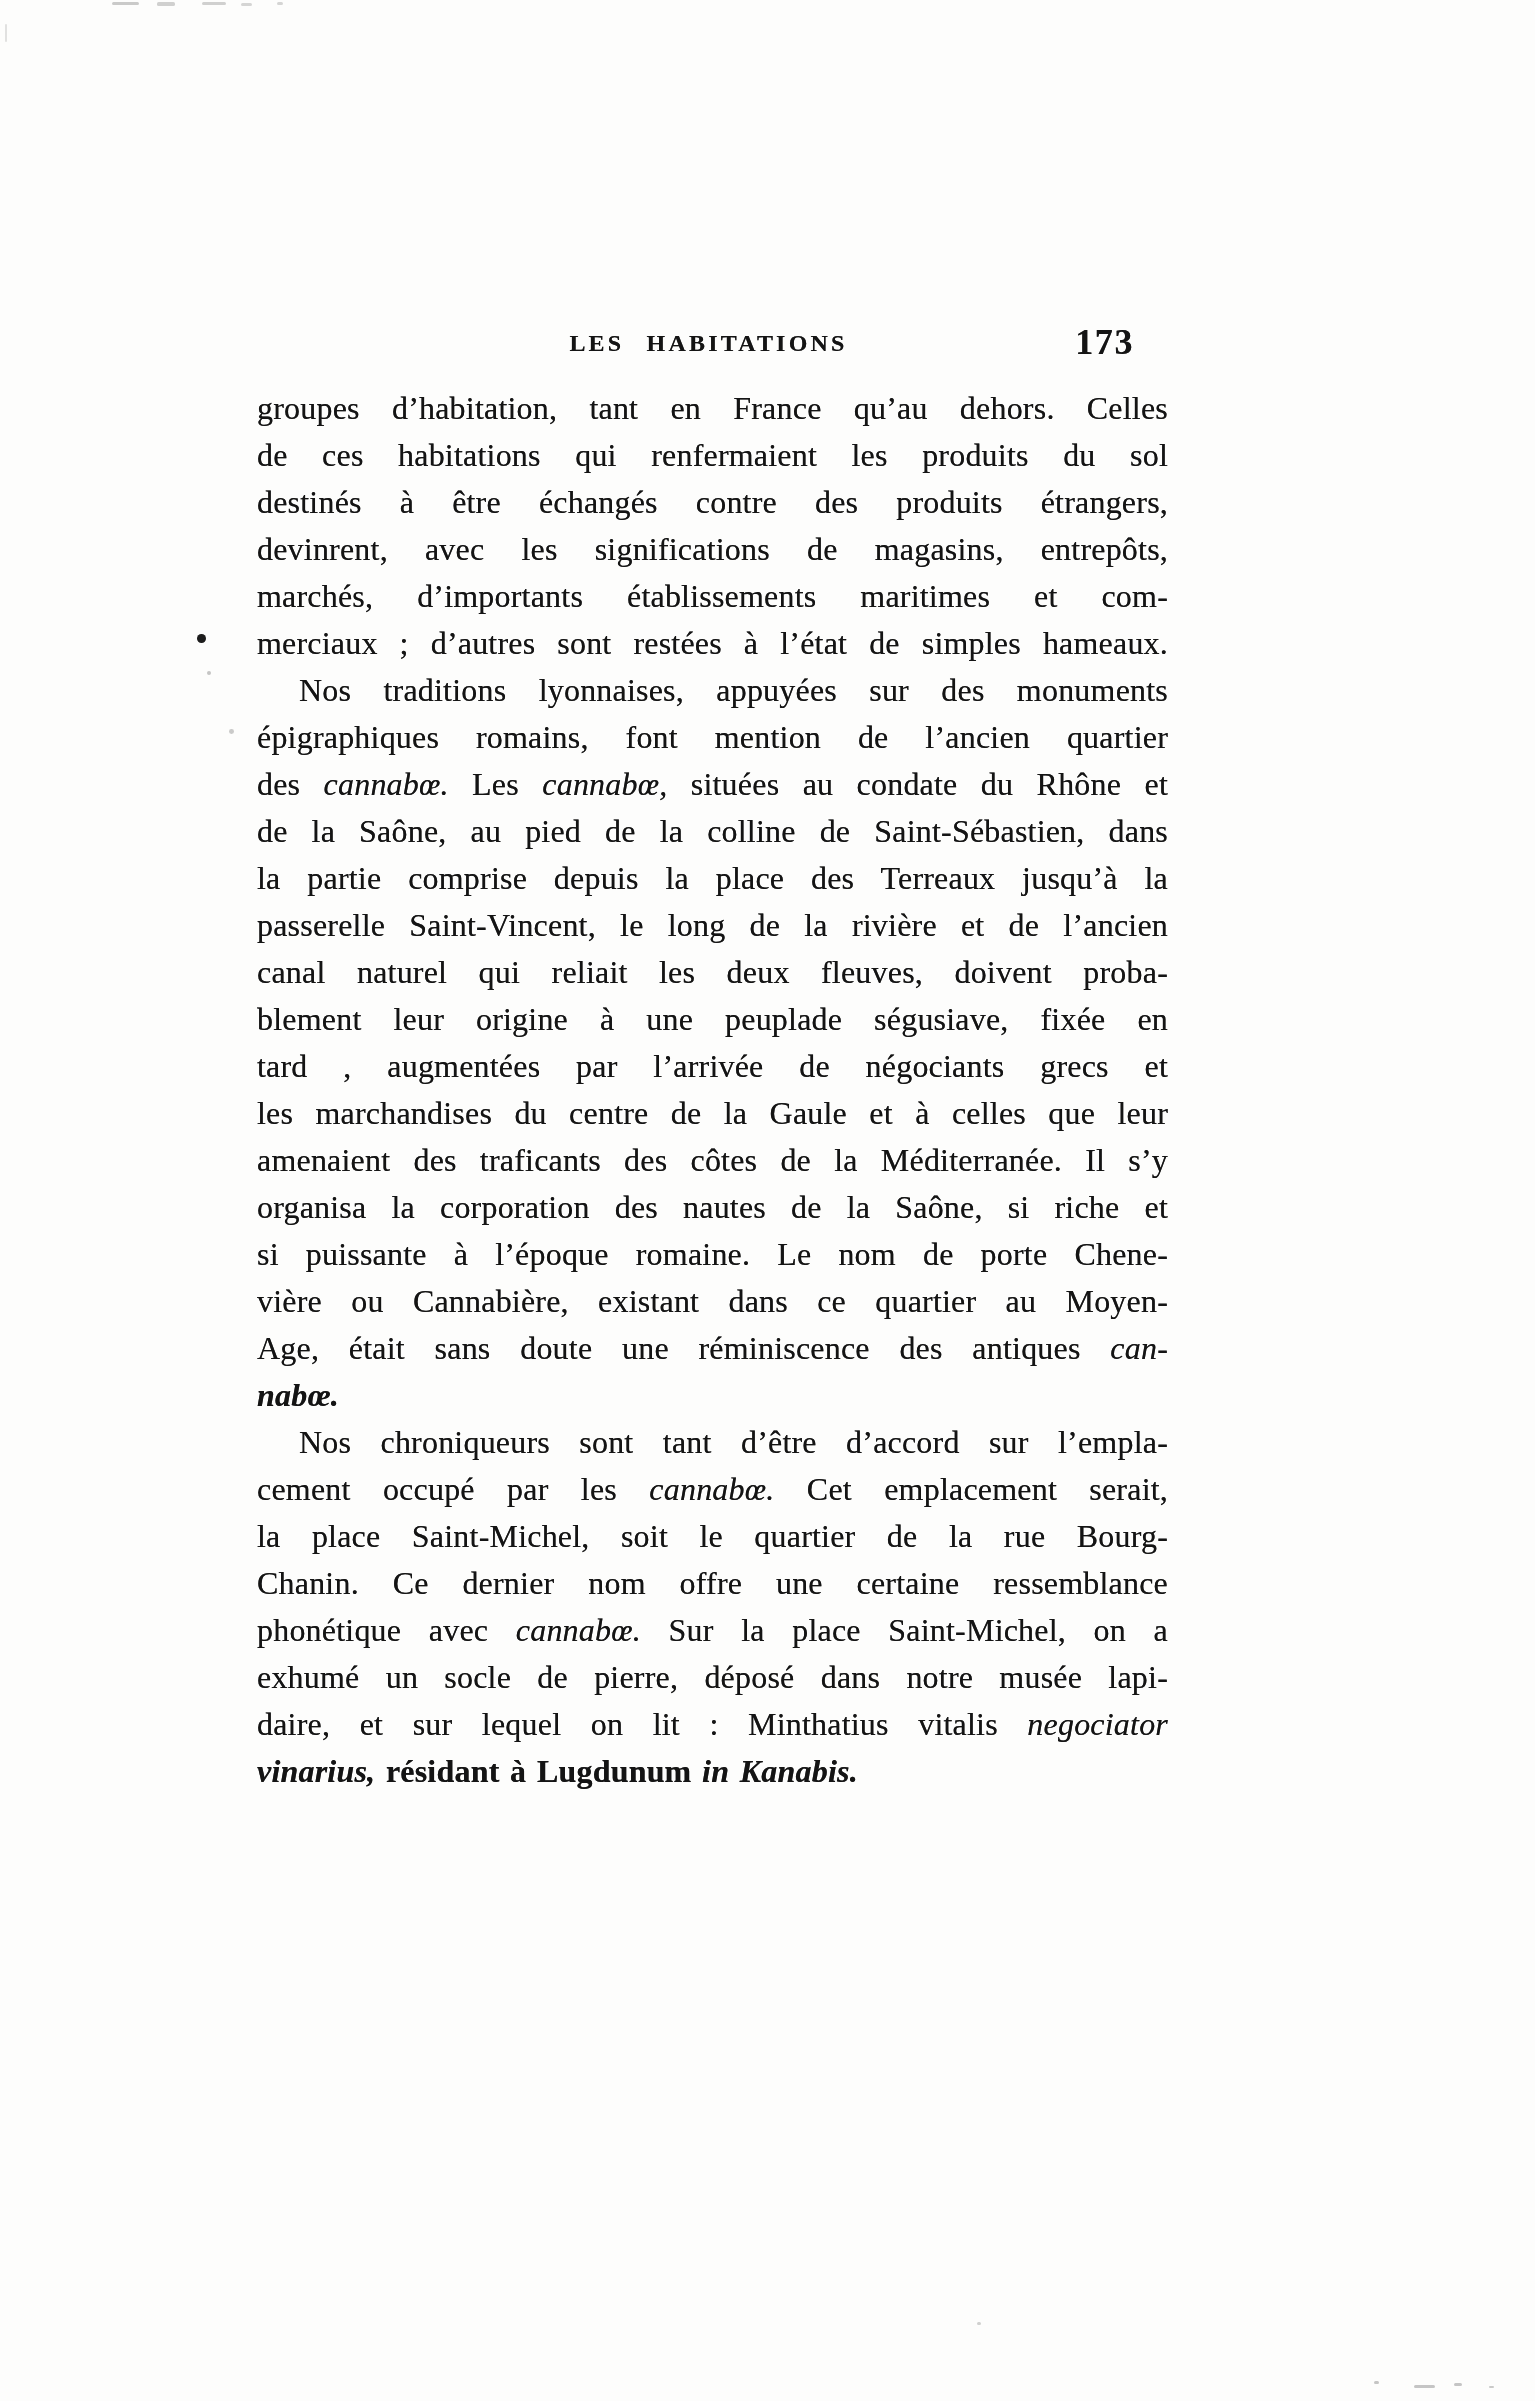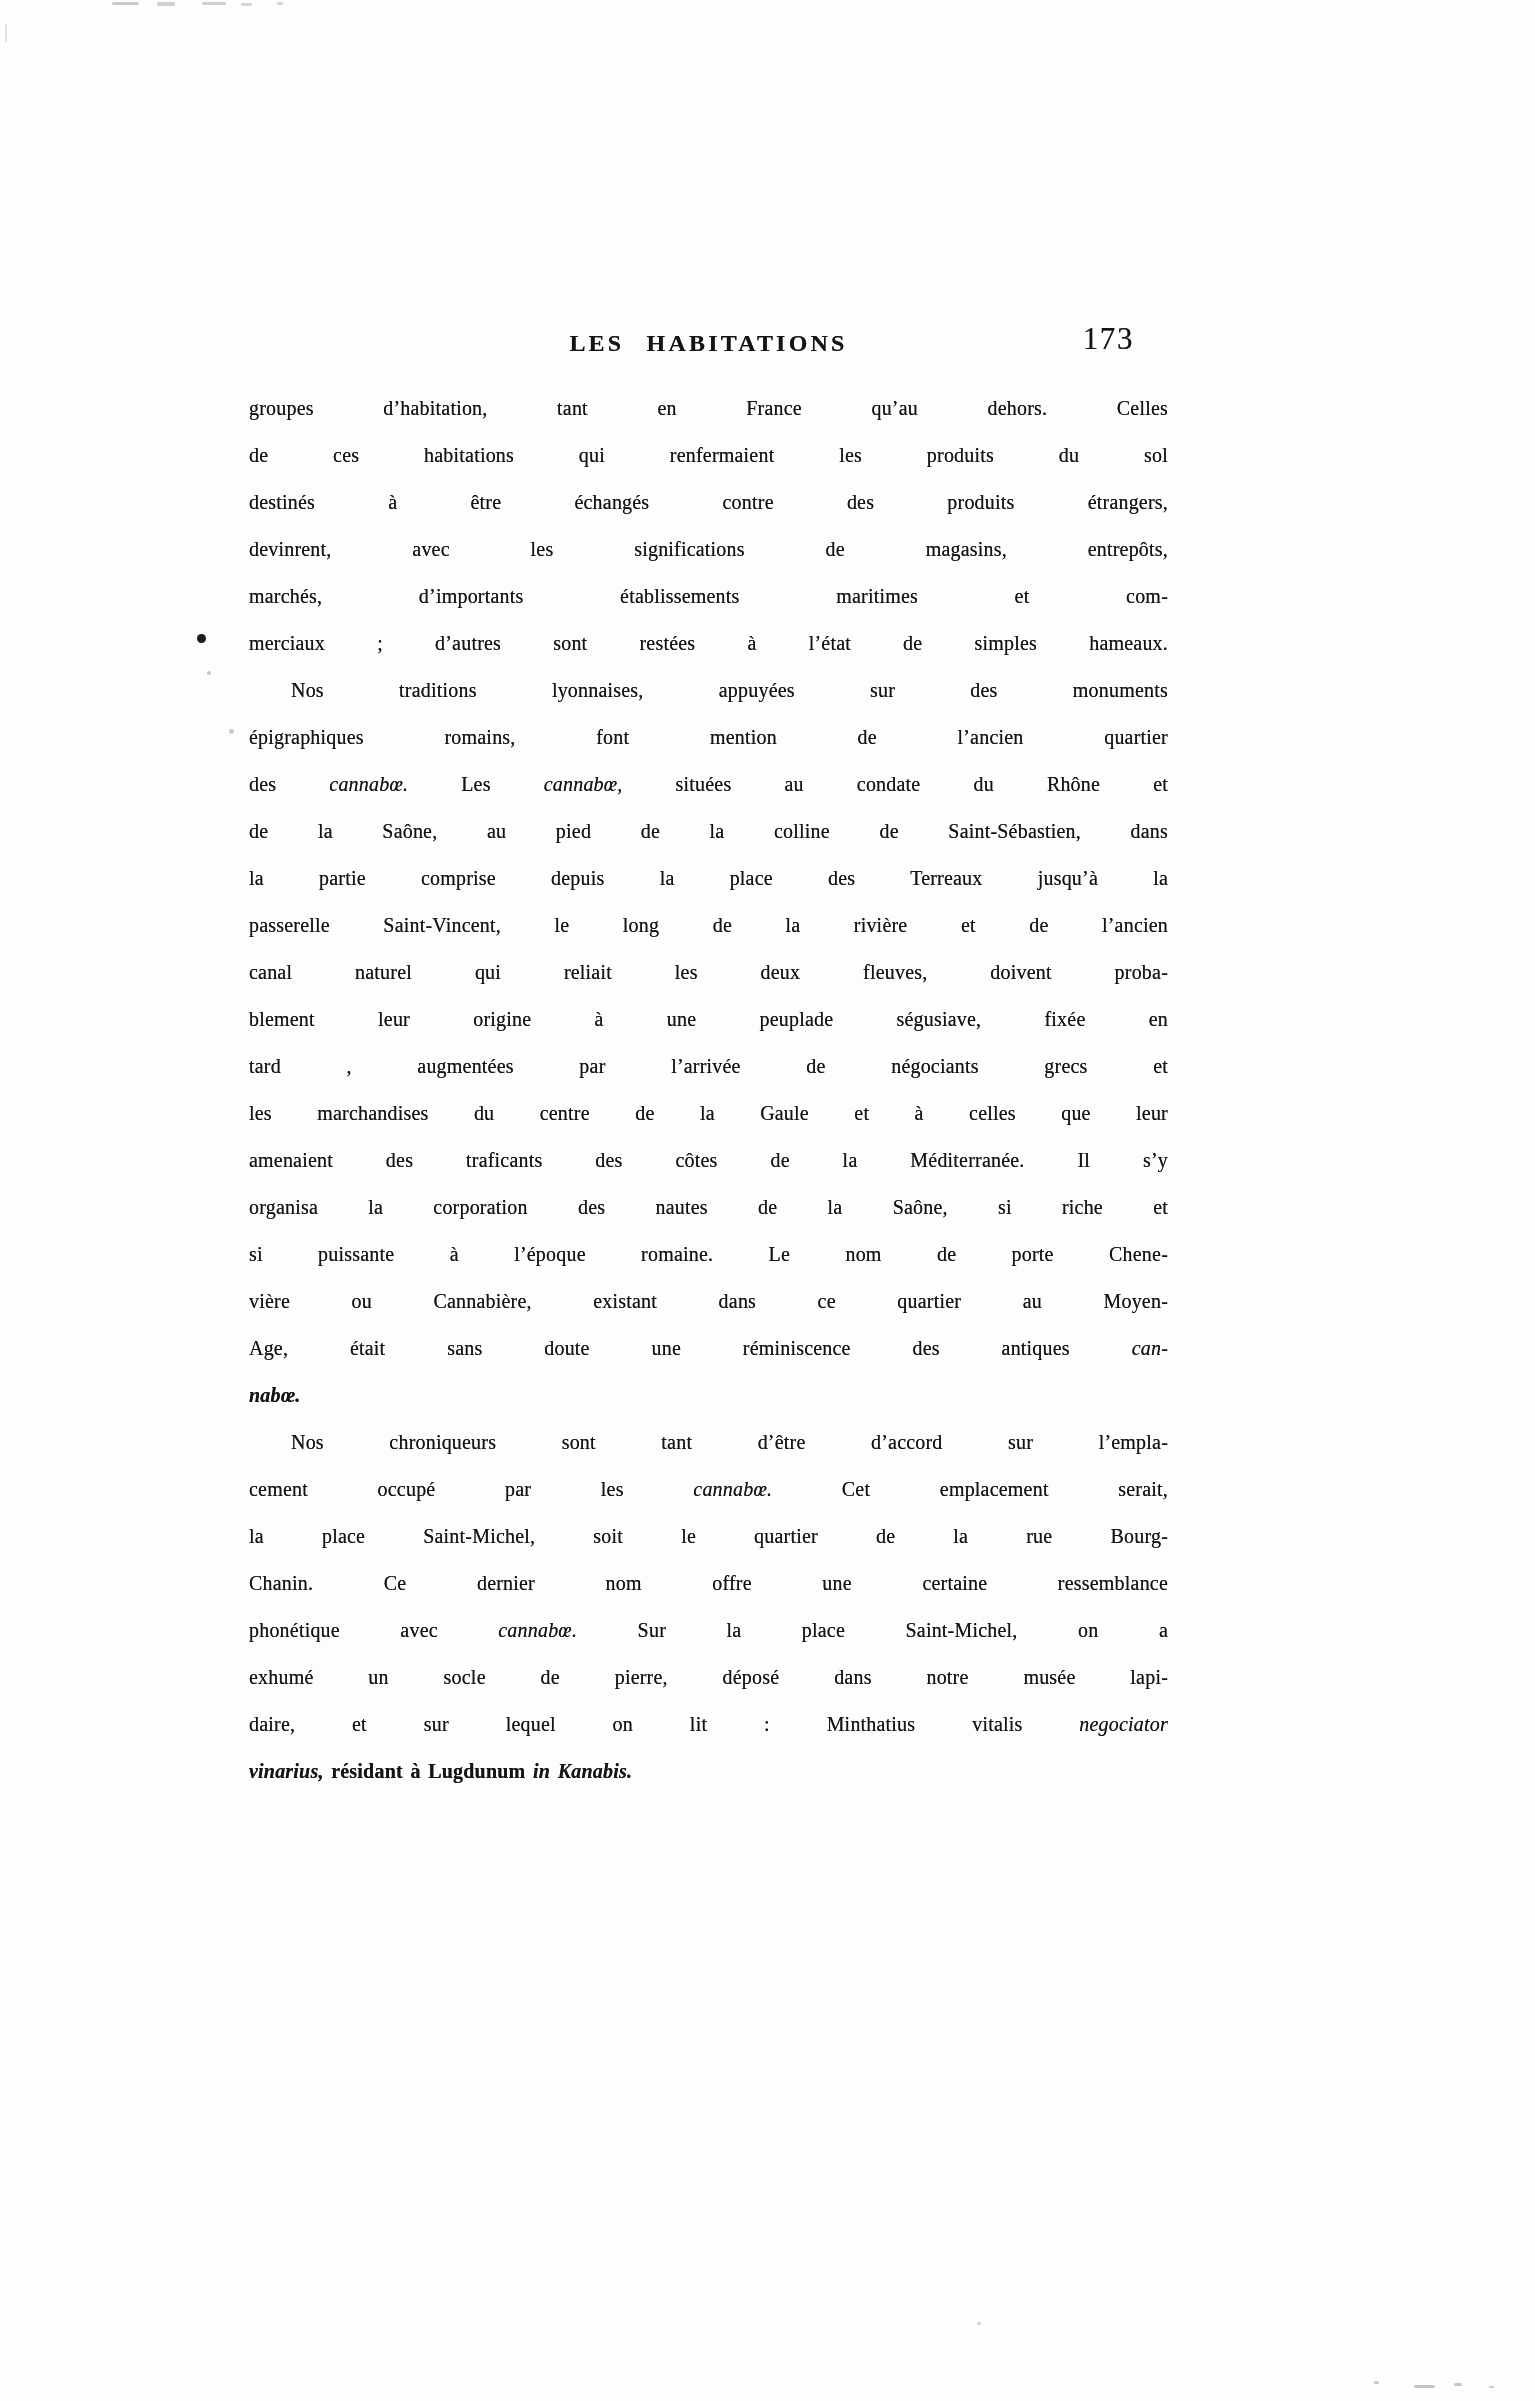--- a/index.html
+++ b/index.html
@@ -34,42 +34,43 @@
     font-size: 24px;
     font-weight: 700;
     letter-spacing: 3.2px;
     word-spacing: 13px;
     text-shadow: 0 0 0.4px rgba(0,0,0,.65);
   }
   .page-number {
     position: absolute;
     right: 34px;
     top: -3.2px;
-    font-size: 31px;
-    font-weight: 400;
+    font-size: 36px;
+    font-weight: 700;
     letter-spacing: 1.6px;
     text-shadow: 0 0 0.4px rgba(0,0,0,.6);
   }
   
   .textblock {
     position: absolute;
     left: 249px;
     top: 385px;
     width: 919px;
   }
   .line {
     height: 47px;
     line-height: 47px;
-    font-size: 20px;
+    font-size: 32px;
     text-align: justify;
     text-align-last: justify;
     word-spacing: 2.4px;
     letter-spacing: 0.2px;
     white-space: normal;
     text-shadow: 0 0 0.5px rgba(0,0,0,.7);
+    margin-left: 8px;
   }
   .line.indent { padding-left: 42px; }
   .line.nojust { text-align-last: left; font-weight: bold; }
   .it { font-style: italic; }
   
   .speck {
     position: absolute;
     background: rgba(30,30,30,.5);
     border-radius: 1.6px;
   }

